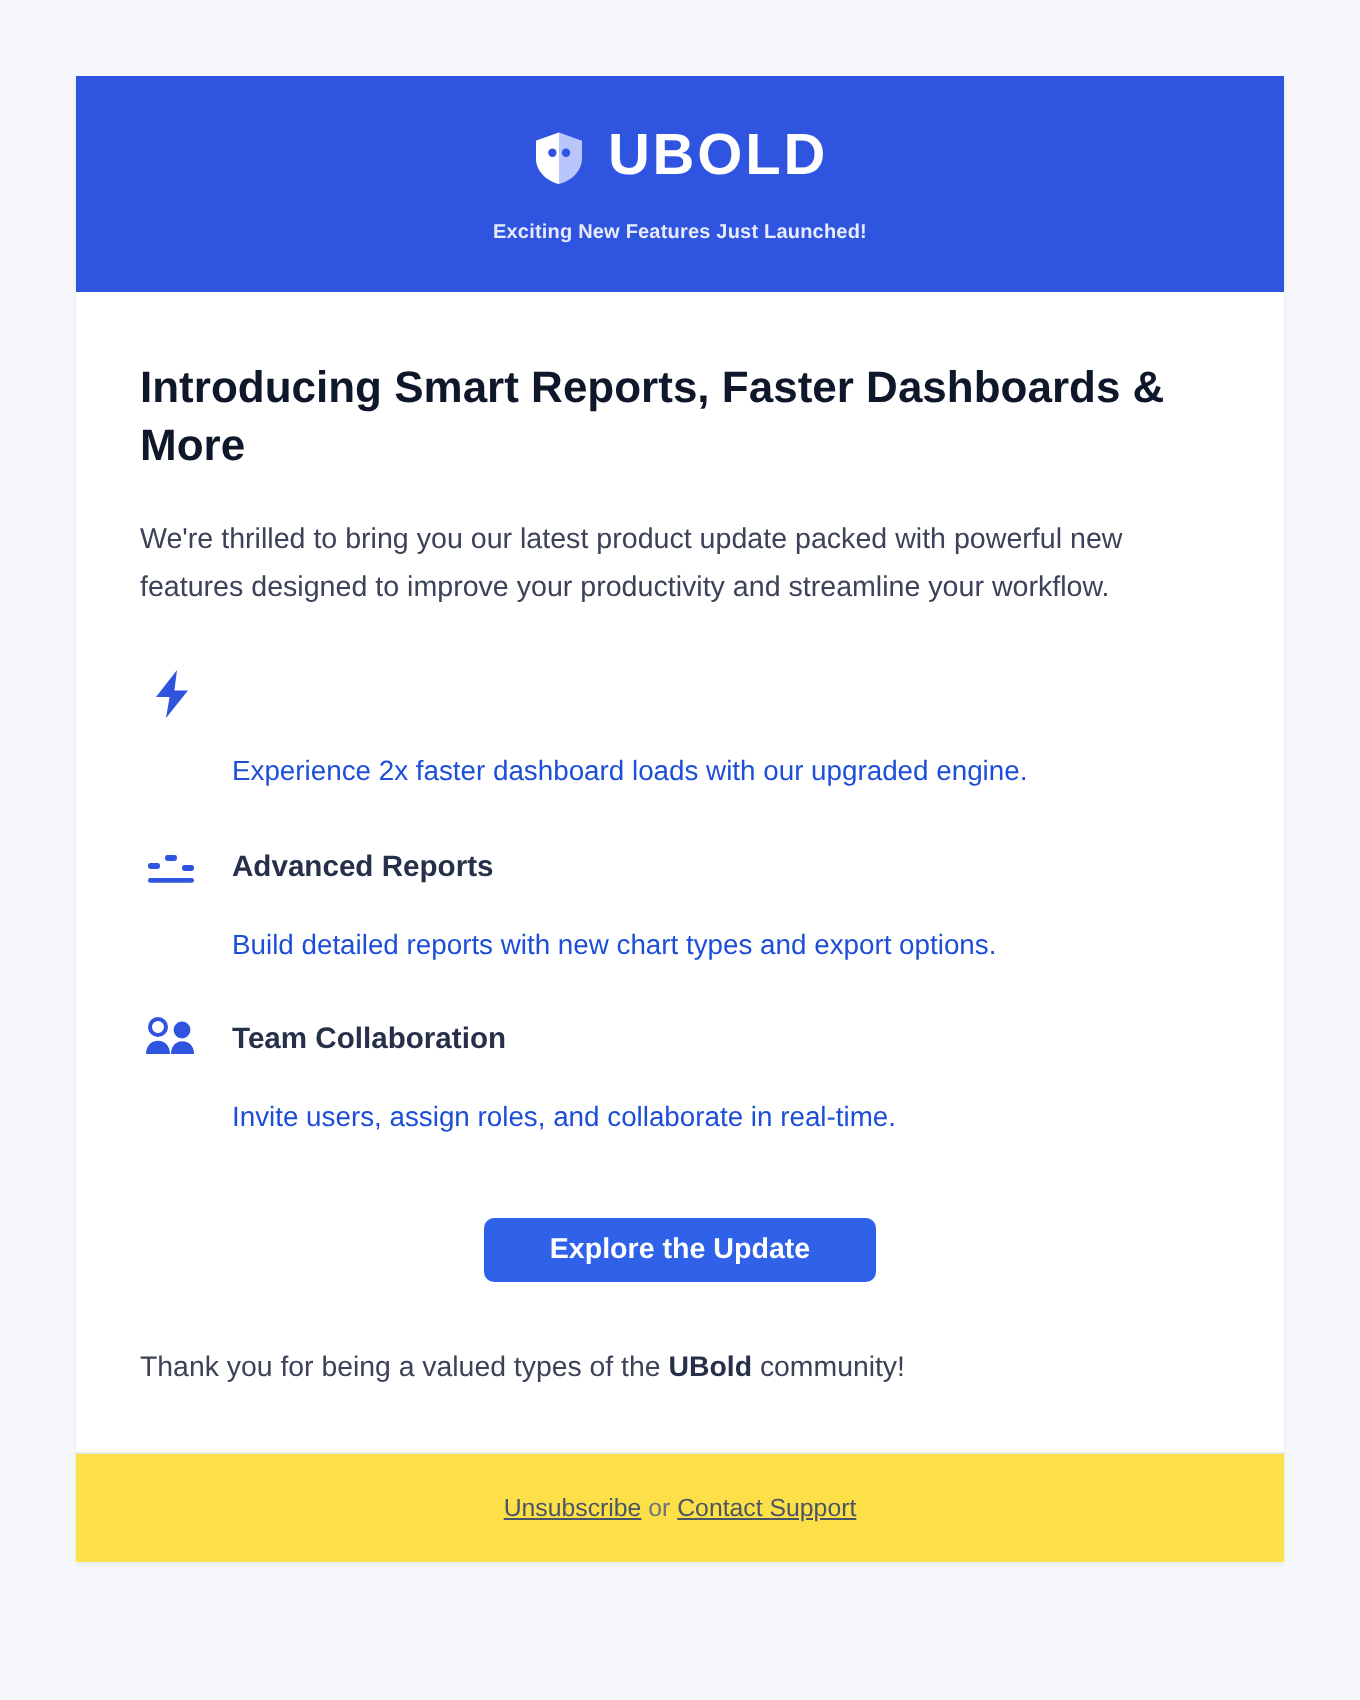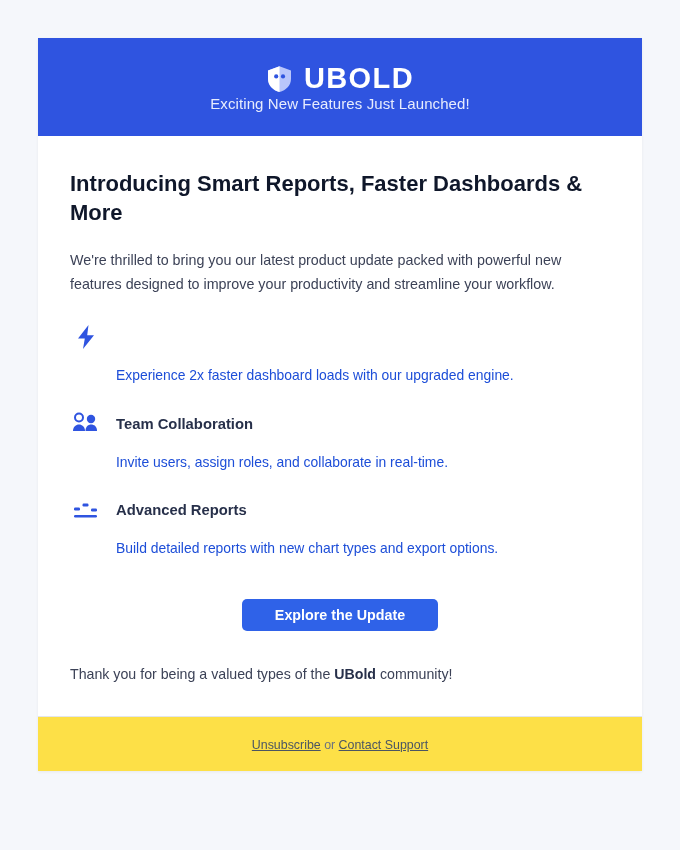--- a/index.html
+++ b/index.html
@@ -44,24 +44,24 @@
     display: block;
   }
   .brand-name {
     color: #ffffff;
     font-size: 29px;
     font-weight: bold;
     letter-spacing: 1.4px;
     line-height: 1;
   }
   .header-tagline {
-    margin-top: 2px;
+    margin-top: 18px;
     color: #e7ecfd;
-    font-size: 15px;
-    font-weight: normal;
+    font-size: 10px;
+    font-weight: bold;
     letter-spacing: 0.1px;
   }
 
   
   .body {
     padding: 34px 32px 30px 32px;
   }
   .headline {
     color: #0f172a;
     font-size: 22px;
@@ -177,52 +177,52 @@
 
       <div class="feature">
         <div class="feature-head">
           <span class="feature-icon">
             <svg width="22" height="26" viewBox="0 0 22 26" xmlns="http://www.w3.org/2000/svg">
               <path d="M13.5 1 L3 14.5 H9.8 L8 25 L19 11.3 H12.2 Z" fill="#2f54e0"></path>
             </svg>
           </span>
         </div>
         <div class="feature-desc">Experience 2x faster dashboard loads with our upgraded engine.</div>
+      </div>
+
+      <div class="feature">
+        <div class="feature-head">
+          <span class="feature-icon">
+            <svg width="26" height="22" viewBox="0 0 26 22" xmlns="http://www.w3.org/2000/svg">
+              <rect x="1" y="8.5" width="6" height="3" rx="1.2" fill="#2f54e0"></rect>
+              <rect x="9.5" y="4.5" width="6" height="3" rx="1.2" fill="#2f54e0"></rect>
+              <rect x="18" y="9.5" width="6" height="3" rx="1.2" fill="#2f54e0"></rect>
+              <rect x="1" y="16" width="23" height="2.4" rx="1.2" fill="#2f54e0"></rect>
+            </svg>
+          </span>
+          <span class="feature-title">Advanced Reports</span>
+        </div>
+        <div class="feature-desc">Build detailed reports with new chart types and export options.</div>
       </div>
 
       <div class="feature">
         <div class="feature-head">
           <span class="feature-icon">
             <svg width="28" height="26" viewBox="0 0 28 26" xmlns="http://www.w3.org/2000/svg">
               <circle cx="7" cy="6.5" r="4" fill="none" stroke="#2f54e0" stroke-width="2"></circle>
               <circle cx="19" cy="8" r="4.2" fill="#2f54e0"></circle>
               <path d="M1 20 C1 15.6 4 13.4 7 13.4 C10 13.4 13 15.6 13 20 Z" fill="#2f54e0"></path>
               <path d="M13.5 20 C13.5 15.6 16.3 13.6 19.2 13.6 C22.1 13.6 25 15.6 25 20 Z" fill="#2f54e0"></path>
             </svg>
           </span>
           <span class="feature-title">Team Collaboration</span>
         </div>
         <div class="feature-desc">Invite users, assign roles, and collaborate in real-time.</div>
       </div>
 
-      <div class="feature">
-        <div class="feature-head">
-          <span class="feature-icon">
-            <svg width="26" height="22" viewBox="0 0 26 22" xmlns="http://www.w3.org/2000/svg">
-              <rect x="1" y="8.5" width="6" height="3" rx="1.2" fill="#2f54e0"></rect>
-              <rect x="9.5" y="4.5" width="6" height="3" rx="1.2" fill="#2f54e0"></rect>
-              <rect x="18" y="9.5" width="6" height="3" rx="1.2" fill="#2f54e0"></rect>
-              <rect x="1" y="16" width="23" height="2.4" rx="1.2" fill="#2f54e0"></rect>
-            </svg>
-          </span>
-          <span class="feature-title">Advanced Reports</span>
-        </div>
-        <div class="feature-desc">Build detailed reports with new chart types and export options.</div>
-      </div>
-
       <div class="cta-wrap">
         <button class="cta-button">Explore the Update</button>
       </div>
 
       <p class="closing"><span>Thank you for being a valued types of the </span><b>UBold</b><span> community!</span></p>
     </div>
 
     <div class="footer">
       <span class="footer-text"><a class="footer-link">Unsubscribe</a><span> or </span><a class="footer-link">Contact Support</a></span>
     </div>

